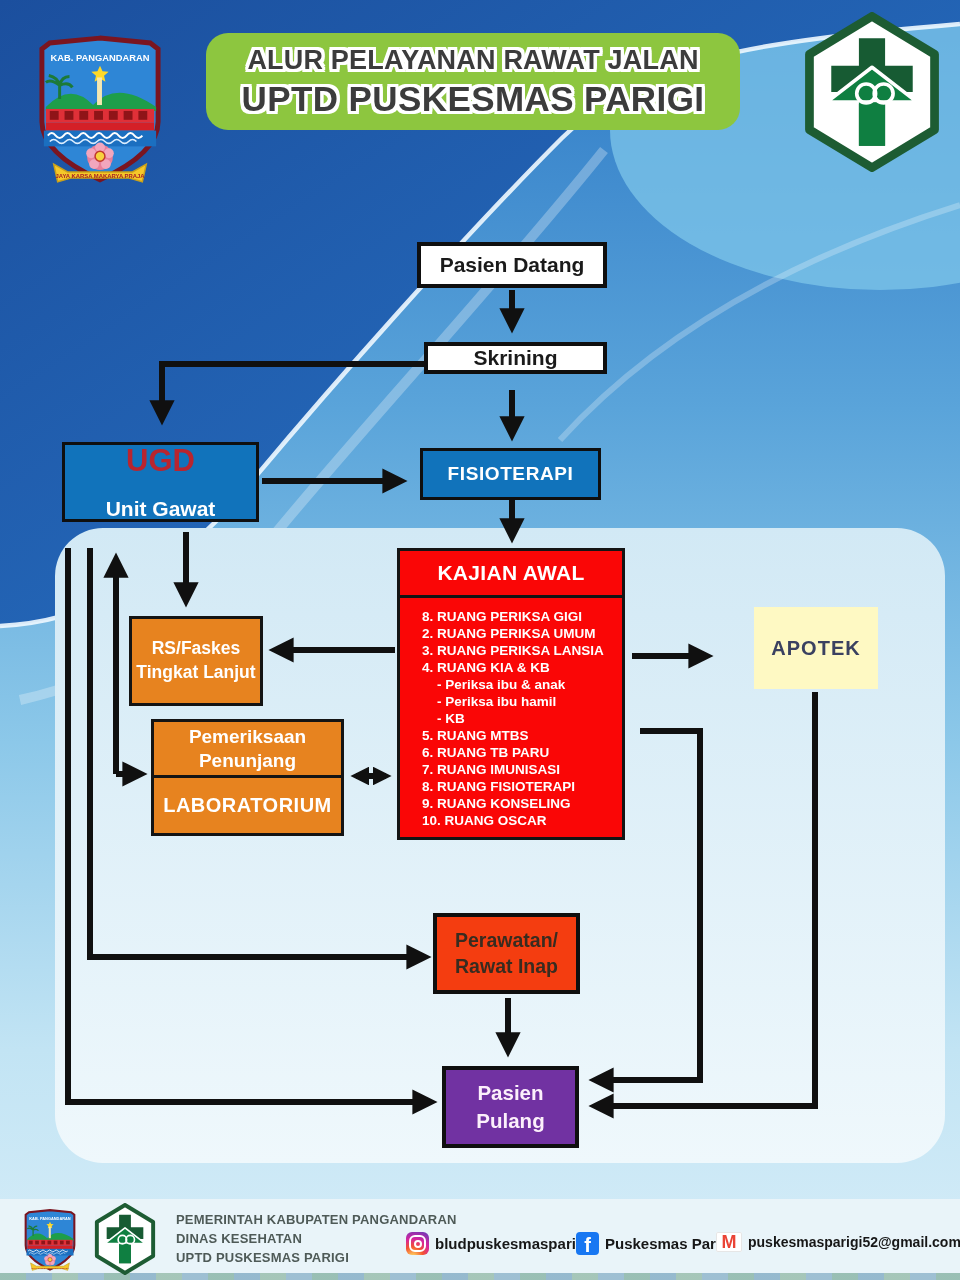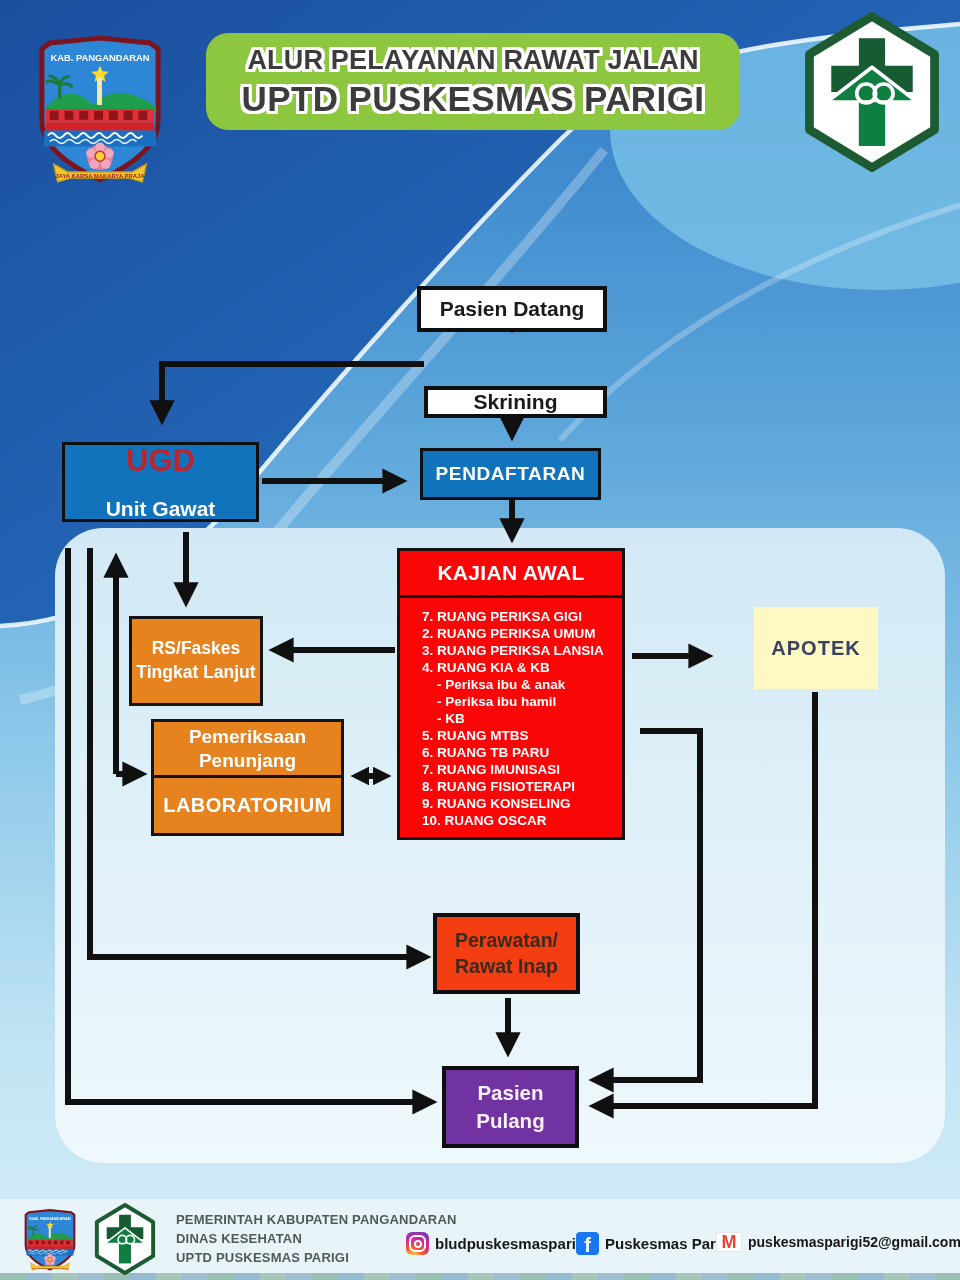--- a/index.html
+++ b/index.html
@@ -26,21 +26,21 @@
       -3px 0 0 #fff,3px 0 0 #fff,0 -3px 0 #fff,0 3px 0 #fff,
       -1px -3px 0 #fff,1px -3px 0 #fff,-1px 3px 0 #fff,1px 3px 0 #fff,
       -3px -1px 0 #fff,3px -1px 0 #fff,-3px 1px 0 #fff,3px 1px 0 #fff;
   }
 
   
   .box{
     position:absolute;z-index:3;box-sizing:border-box;display:flex;flex-direction:column;
     align-items:center;justify-content:center;text-align:center;line-height:1.15;
   }
-  .b-white{background:#ffffff;border:4px solid #0f0f0f;color:#1a1a1a;font-weight:700;margin-top:44px;}
+  .b-white{background:#ffffff;border:4px solid #0f0f0f;color:#1a1a1a;font-weight:700;}
   .b-blue{background:#1173bb;border:3px solid #0f0f0f;color:#fff;font-weight:700;}
   .b-red{background:#fa0606;border:3px solid #141414;color:#fff;}
   .b-orange{background:#e7831f;border:3px solid #141414;color:#fff;font-weight:700;text-align:center;}
 
   #pasien-datang{left:417px;top:242px;width:190px;height:46px;font-size:21px;}
   #skrining{left:424px;top:342px;width:183px;height:32px;font-size:21px;}
   #ugd{left:62px;top:442px;width:197px;height:80px;gap:18px;}
   #ugd .t{font-size:31px;font-weight:800;color:#b9252f;}
   #ugd .s{font-size:21px;font-weight:700;color:#fff;}
   #pendaftaran{left:420px;top:448px;width:181px;height:52px;font-size:19px;letter-spacing:.6px;}
@@ -206,29 +206,29 @@
   <div class="box b-white" id="skrining">
     <div>Skrining</div>
   </div>
 
   <div class="box b-blue" id="ugd">
     <div class="t">UGD</div>
     <div class="s">Unit Gawat</div>
   </div>
 
   <div class="box b-blue" id="pendaftaran">
-    <div>PENDAFTARAN</div>
+    <div>FISIOTERAPI</div>
   </div>
 
   <div class="box b-red" id="kajian-header">
     <div>KAJIAN AWAL</div>
   </div>
 
   <div class="box b-red" id="kajian-list">
-    <div>7. RUANG PERIKSA GIGI</div>
+    <div>8. RUANG PERIKSA GIGI</div>
     <div>2. RUANG PERIKSA UMUM</div>
     <div>3. RUANG PERIKSA LANSIA</div>
     <div>4. RUANG KIA &amp; KB</div>
     <div>    - Periksa ibu &amp; anak</div>
     <div>    - Periksa ibu hamil</div>
     <div>    - KB</div>
     <div>5. RUANG MTBS</div>
     <div>6. RUANG TB PARU</div>
     <div>7. RUANG IMUNISASI</div>
     <div>8. RUANG FISIOTERAPI</div>

